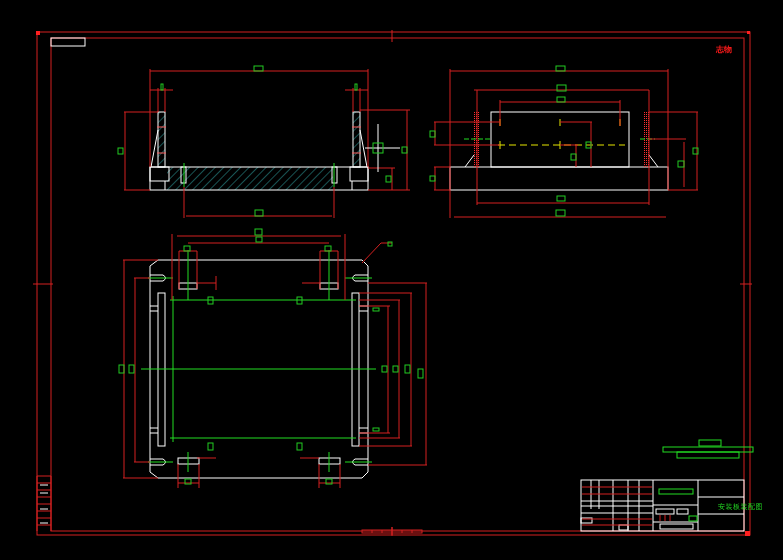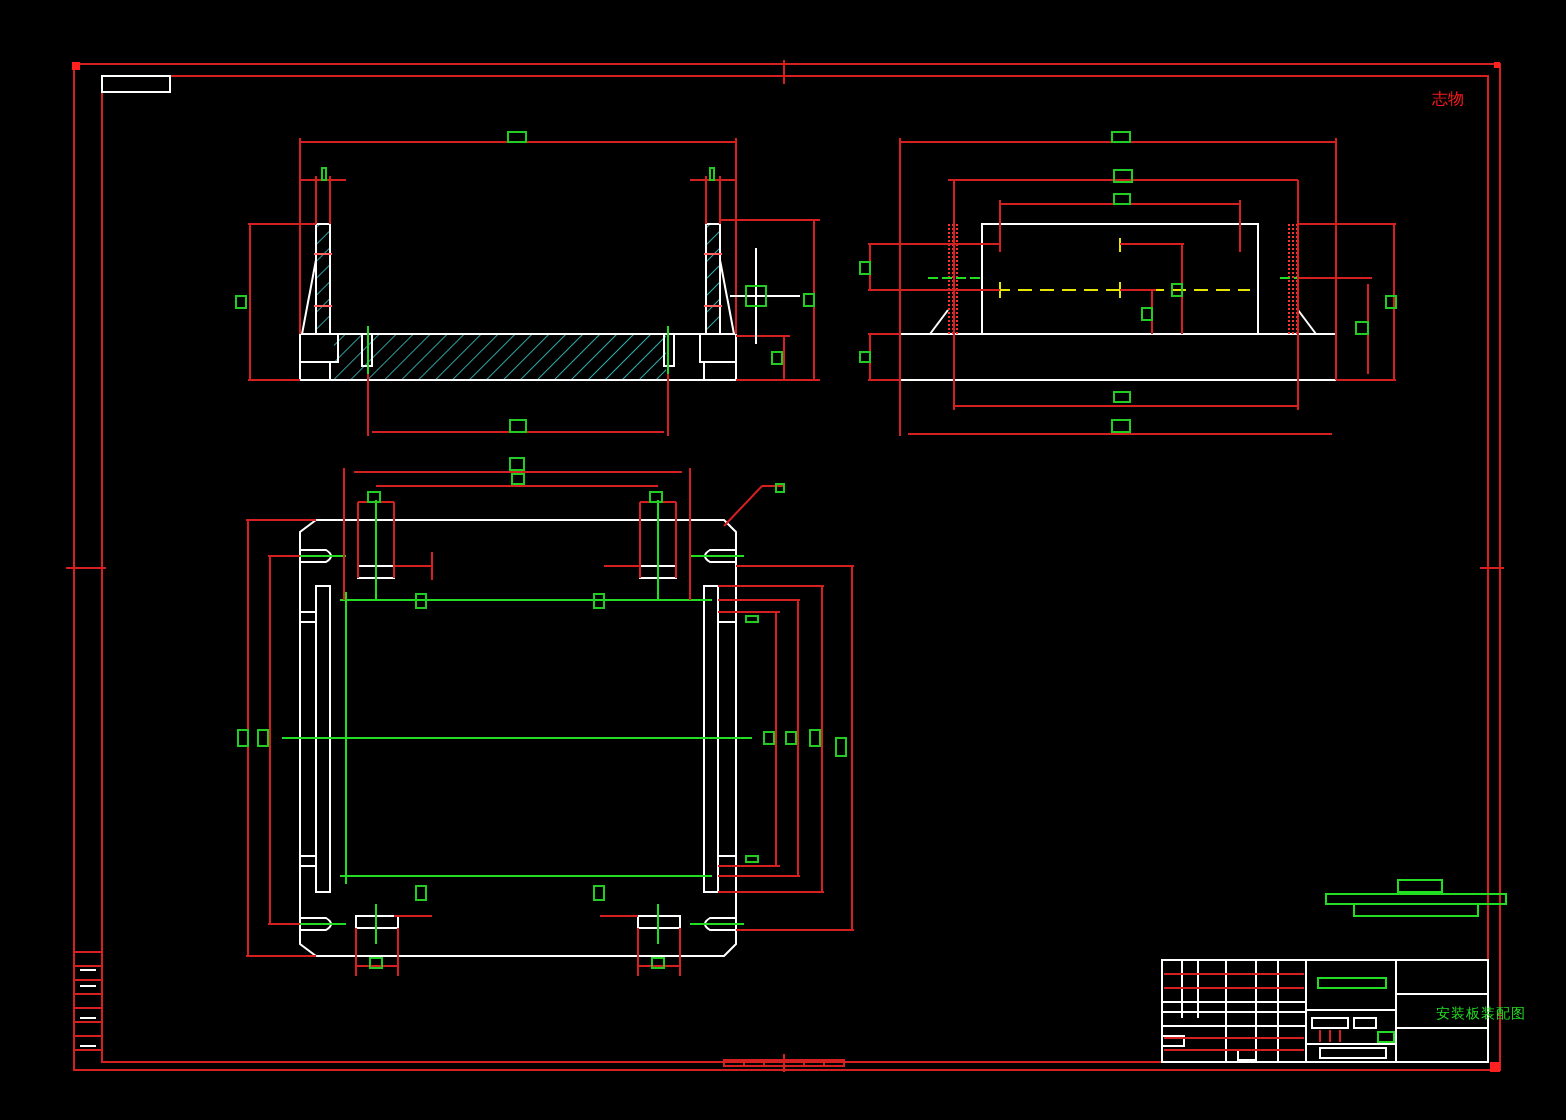--- a/index.html
+++ b/index.html
@@ -1,19 +1,19 @@
 <!DOCTYPE html>
 <html><head>
 <meta charset="utf-8">
 <style>
   html, body { margin:0; padding:0; background:#000; }
   body { width:783px; height:560px; overflow:hidden; position:relative; font-family:"DejaVu Sans", sans-serif; }
   #canvas { position:absolute; left:0; top:0; width:783px; height:560px; }
   .title-text { position:absolute; color:#22dd22; font-size:7px; letter-spacing:0.5px; white-space:nowrap; font-family:"DejaVu Sans", sans-serif; }
-  .corner-text { position:absolute; color:#ff1a1a; font-size:8px; font-weight:normal; font-family:"DejaVu Sans", sans-serif; }
+  .corner-text { position:absolute; color:#ff1a1a; font-size:8px; font-weight:bold; font-family:"DejaVu Sans", sans-serif; }
 </style>
 </head>
 <body>
 
 <svg id="canvas" viewBox="0 0 783 560" xmlns="http://www.w3.org/2000/svg">
   <defs>
     <pattern id="hatch" patternUnits="userSpaceOnUse" width="6" height="6" patternTransform="rotate(45)">
       <line x1="0" y1="0" x2="0" y2="6" stroke="#3fd0d0" stroke-width="0.8"></line>
     </pattern>
     <pattern id="redhatch" patternUnits="userSpaceOnUse" width="2" height="2">

